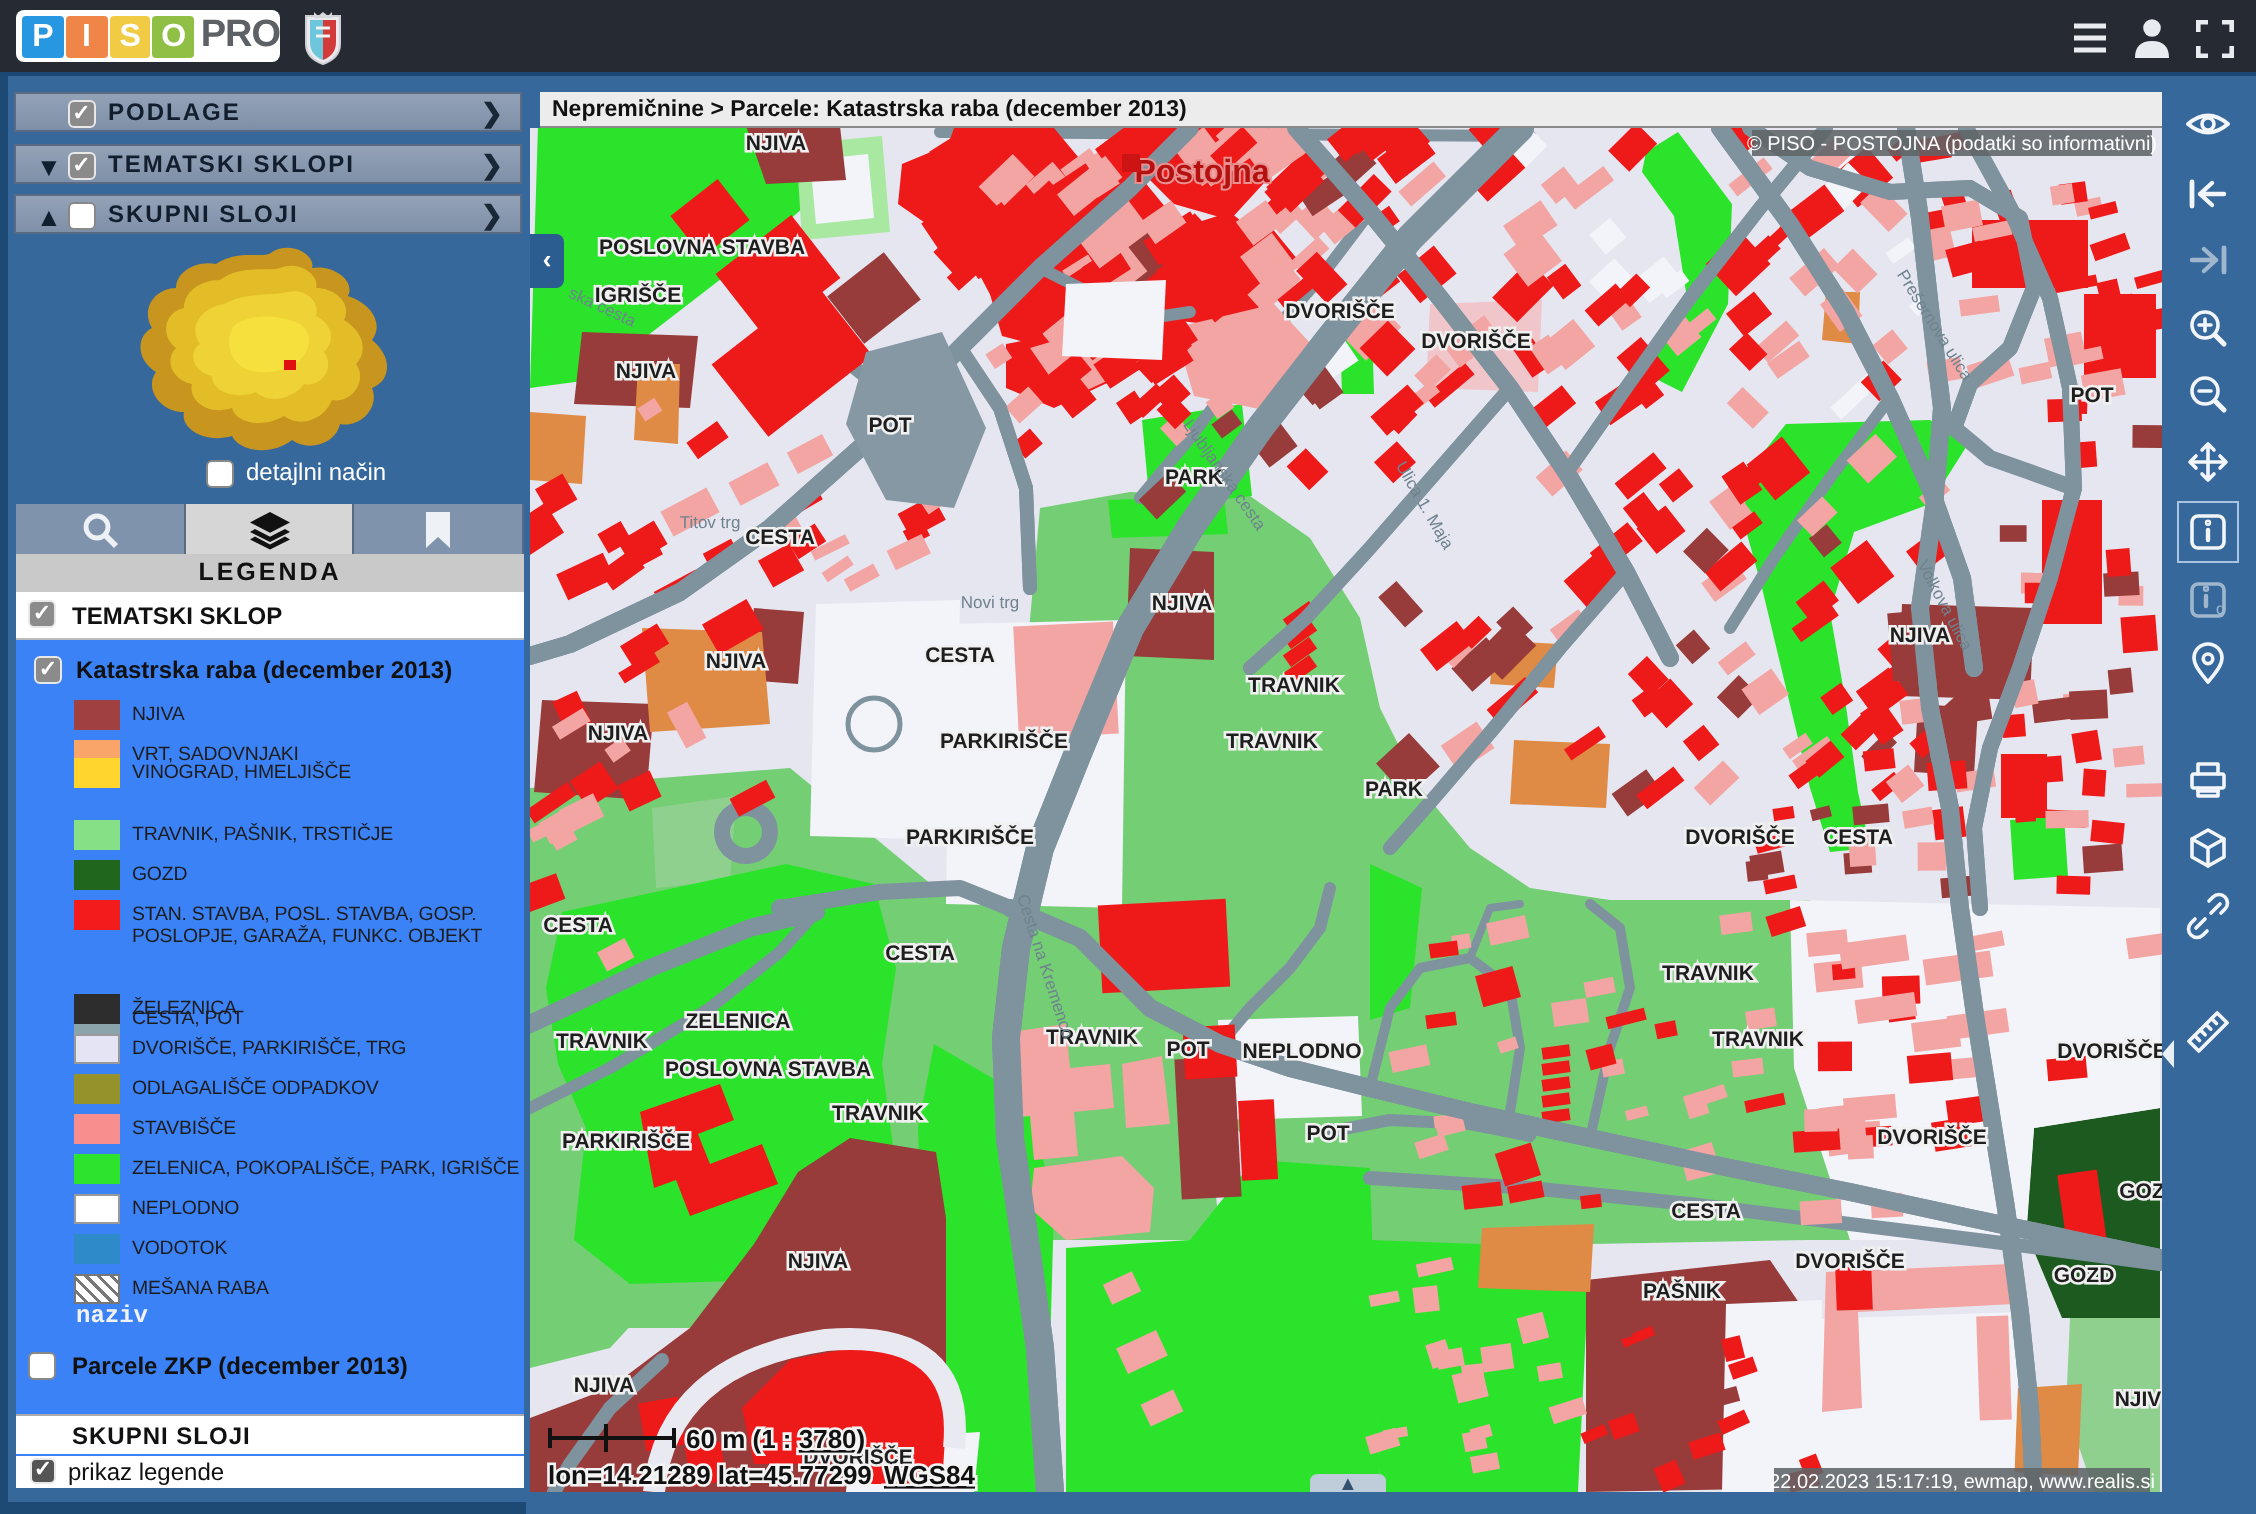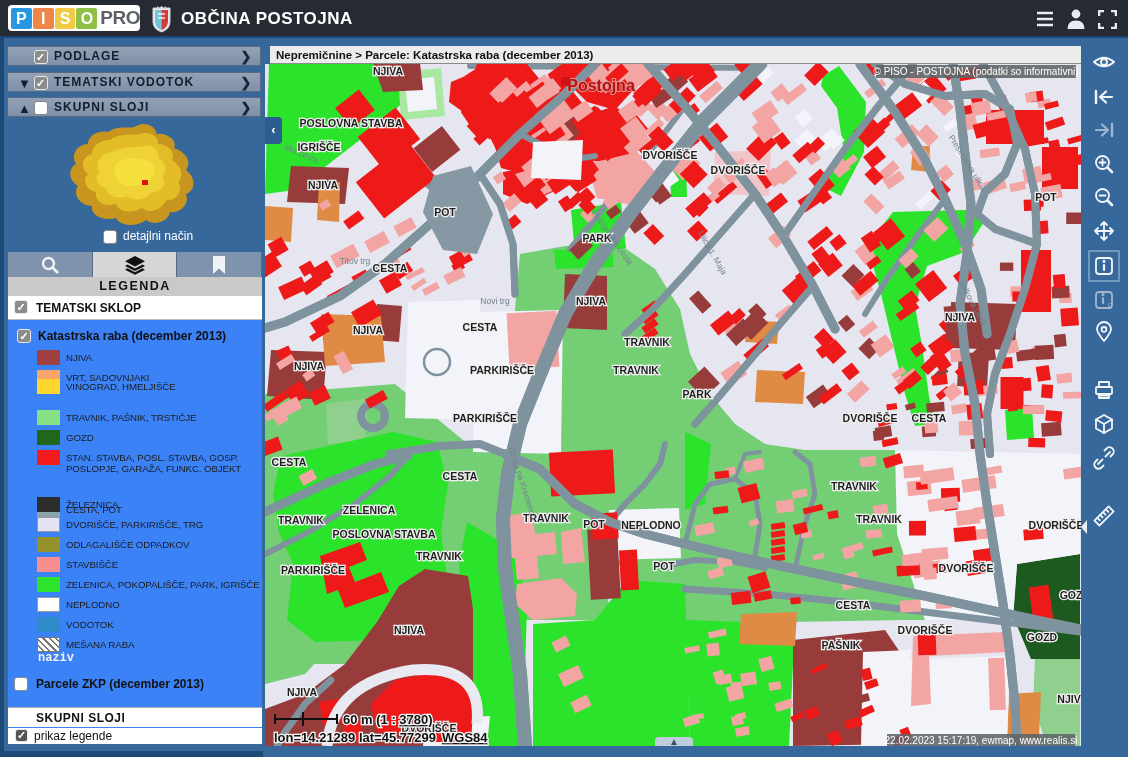--- a/index.html
+++ b/index.html
@@ -43,21 +43,20 @@
       <div class="lb" style="background:#8fc045;">O</div>
       <span class="pro">PRO</span>
     </div>
     <svg style="position:absolute;left:151px;top:4px;" width="21" height="30" viewBox="0 0 21 30">
       <path d="M2 4 L19 4 L19 18 Q19 25 10.5 28 Q2 25 2 18 Z" fill="#e9e9ee" stroke="#cfcfd6" stroke-width="1"></path>
       <path d="M4 6 L10.5 6 L10.5 26 Q4 23.5 4 17 Z" fill="#6ec6dd"></path>
       <path d="M10.5 6 L17 6 L17 17 Q17 23.5 10.5 26 Z" fill="#d33b3b"></path>
       <path d="M6 2 L8 4 L10.5 2 L13 4 L15 2 L15 5 L6 5 Z" fill="#d8d8de"></path>
       <path d="M7 10 L14 10 M7 14 L14 14" stroke="#f2f2f2" stroke-width="1.6"></path>
     </svg>
-    <div id="title">OBČINA POSTOJNA</div>
     <svg style="position:absolute;left:1036px;top:10px;" width="18" height="18" viewBox="0 0 18 18">
         <path d="M1 3 H17 M1 9 H17 M1 15 H17" stroke="#e8ecf0" stroke-width="2.6"></path>
       </svg>
     <svg style="position:absolute;left:1066px;top:8px;" width="20" height="22" viewBox="0 0 20 22">
         <circle cx="10" cy="6" r="4.4" fill="#e8ecf0"></circle>
         <path d="M1.5 21 Q1.5 12.5 10 12.5 Q18.5 12.5 18.5 21 Z" fill="#e8ecf0"></path>
       </svg>
     <svg style="position:absolute;left:1098px;top:10px;" width="19" height="19" viewBox="0 0 19 19">
         <path d="M1 6 V1 H6 M13 1 H18 V6 M18 13 V18 H13 M6 18 H1 V13" stroke="#e8ecf0" stroke-width="2.6" fill="none"></path>
       </svg>
@@ -65,21 +64,21 @@
 
   <div id="sidebar"></div>
   <div class="abar" style="top:46px;">
       <span class="cb" style="position:absolute;left:26px;top:3px;">✓</span>
       <span class="lbl">PODLAGE</span>
       <span class="chev">❯</span>
     </div>
   <div class="abar" style="top:72px;">
       <span class="tri">▼</span>
       <span class="cb" style="position:absolute;left:26px;top:3px;">✓</span>
-      <span class="lbl">TEMATSKI VODOTOK</span>
+      <span class="lbl">TEMATSKI SKLOPI</span>
       <span class="chev">❯</span>
     </div>
   <div class="abar" style="top:97px;">
       <span class="tri">▲</span>
       <span class="cb un" style="position:absolute;left:26px;top:3px;"></span>
       <span class="lbl">SKUPNI SLOJI</span>
       <span class="chev">❯</span>
     </div>
   <div style="position:absolute;left:0px;top:122px;"><svg width="263" height="112" viewBox="0 0 263 112">
 <g transform="translate(8,0)">

